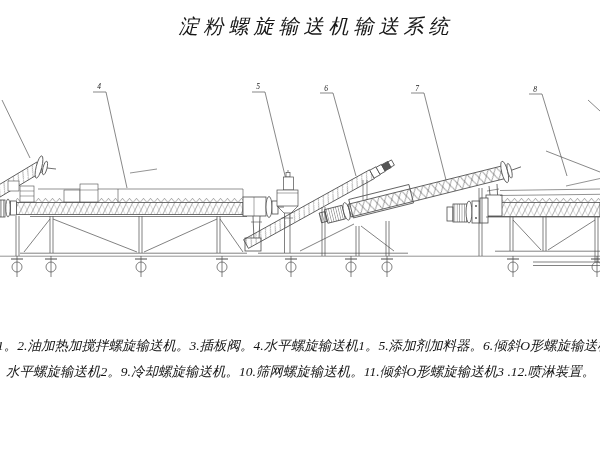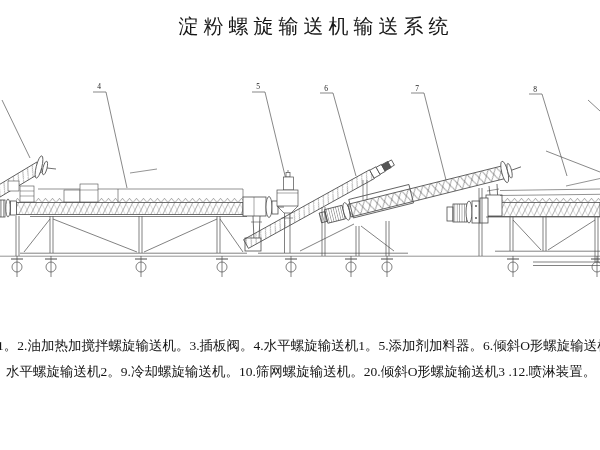--- a/index.html
+++ b/index.html
@@ -1,17 +1,17 @@
 <!DOCTYPE html>
 <html><head>
 <meta charset="utf-8">
 <style>
   html,body{margin:0;padding:0;background:#fff;}
   .page{position:relative;width:600px;height:380px;background:#ffffff;overflow:hidden;
-        font-family:"Liberation Serif","DejaVu Serif",serif;color:#111;}
+        font-family:"Liberation Serif","DejaVu Serif",serif;color:#111;font-style:italic;}
   .title{position:absolute;top:13px;left:16px;width:100%;text-align:center;
          font-size:20px;letter-spacing:5px;white-space:nowrap;color:#161616;}
   .cap{position:absolute;white-space:nowrap;font-size:13.5px;color:#141414;}
   .cap1{top:337px;left:-3px;}
   .cap2{top:363px;left:6px;}
   svg{position:absolute;top:0;left:0;}
   svg text{font-family:"Liberation Serif","DejaVu Serif",serif;font-size:7.5px;fill:#222;}
 </style>
 </head>
 <body>
@@ -224,15 +224,15 @@
         <use href="#foot-proto" x="351"></use>
         <use href="#foot-proto" x="387"></use>
         <use href="#foot-proto" x="513"></use>
         <use href="#foot-proto" x="597"></use>
       </g>
 
     </g>
   </svg>
 
   <div class="cap cap1">1。2.油加热加搅拌螺旋输送机。3.插板阀。4.水平螺旋输送机1。5.添加剂加料器。6.倾斜O形螺旋输送机2</div>
-  <div class="cap cap2">水平螺旋输送机2。9.冷却螺旋输送机。10.筛网螺旋输送机。20.倾斜O形螺旋输送机3 .12.喷淋装置。</div>
+  <div class="cap cap2">水平螺旋输送机2。9.冷却螺旋输送机。10.筛网螺旋输送机。11.倾斜O形螺旋输送机3 .12.喷淋装置。</div>
 
 </div>
 
 </body></html>

